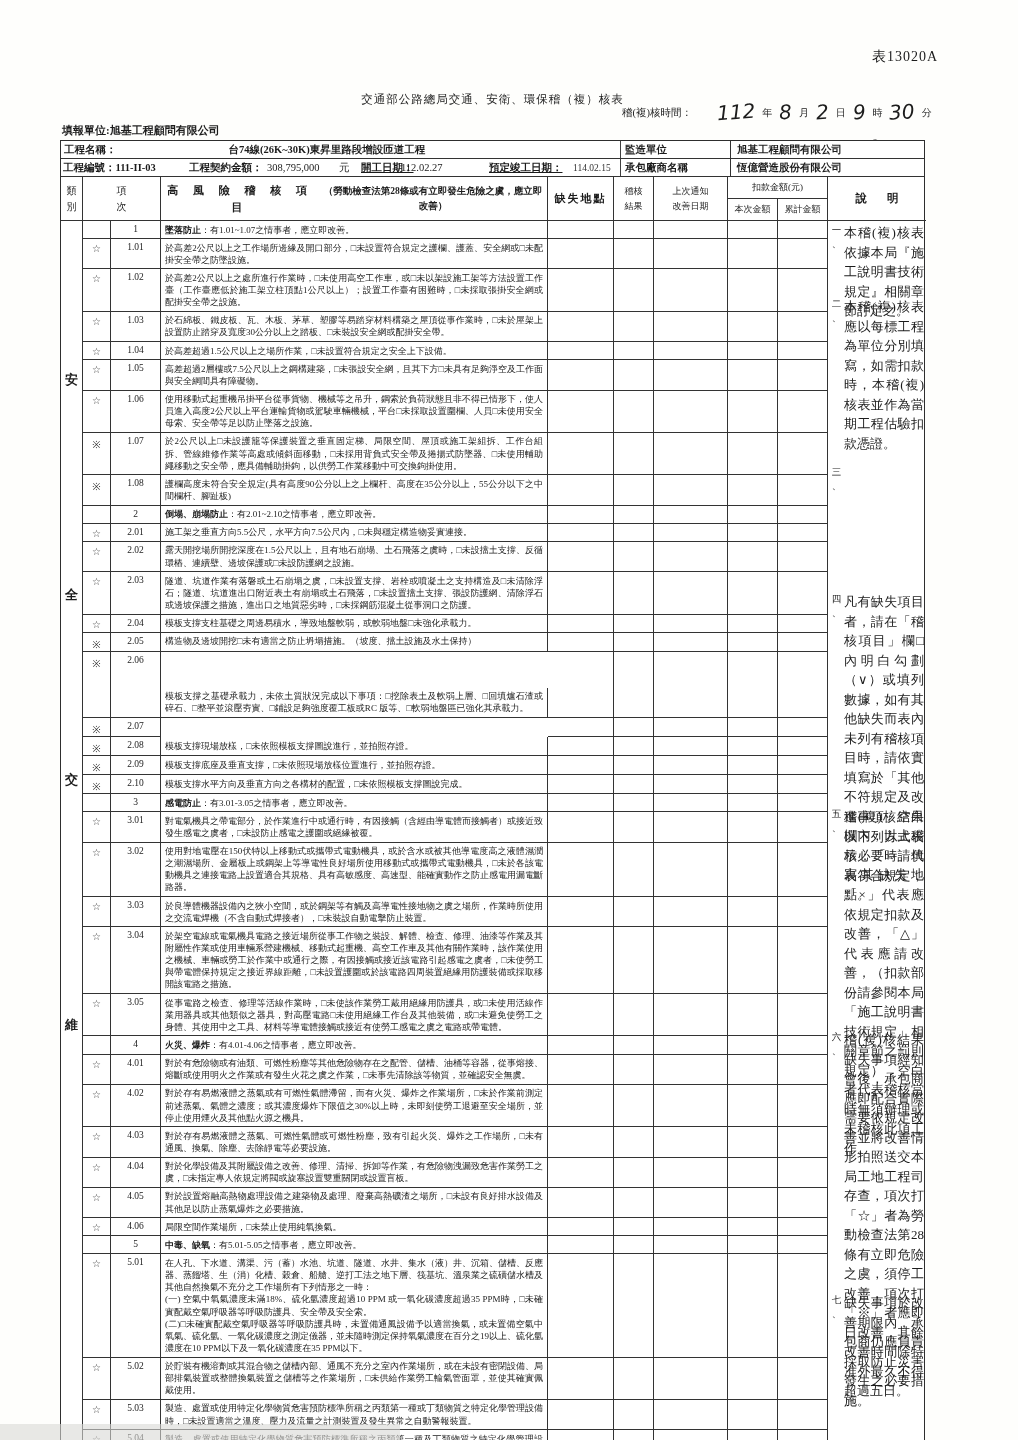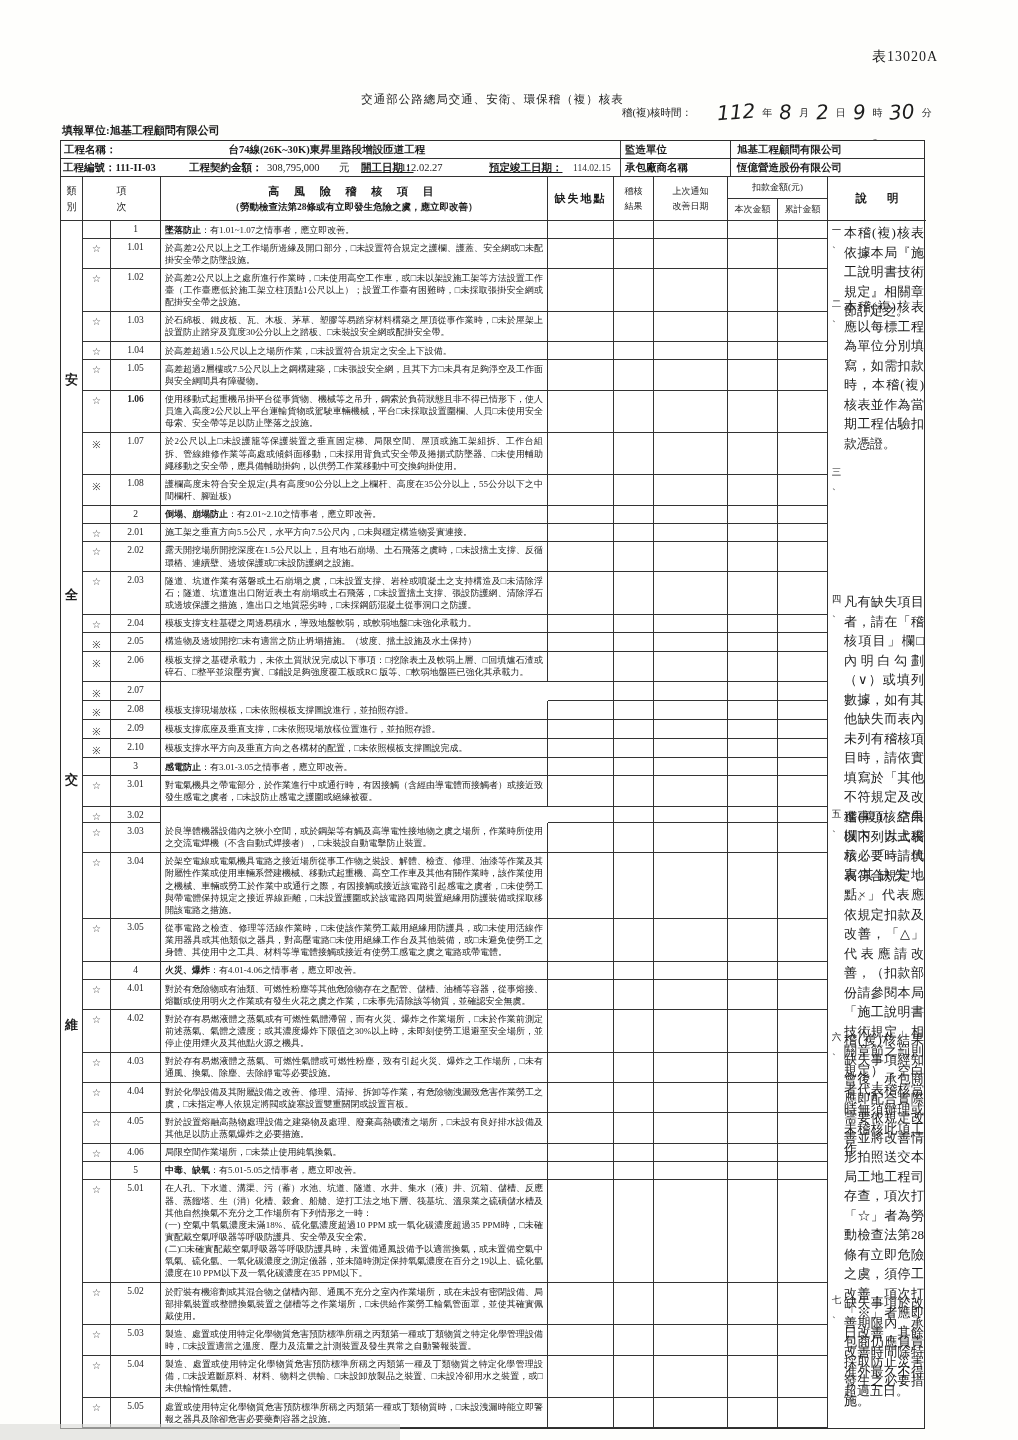--- a/index.html
+++ b/index.html
@@ -36,21 +36,21 @@
   .rb-fd{left:512px;font-size:9.5px;color:#333;}
   
   .grid{display:grid;grid-template-columns:22px 28px 50px 387px 66px 40px 74px 50px 50px 98px;
         grid-auto-rows:auto;font-size:9px;}
   .gc{border-right:1px solid #333;border-bottom:1px solid #333;box-sizing:border-box;}
   .no-r{border-right:none;}
   .h{display:flex;align-items:center;justify-content:center;text-align:center;font-size:10px;
      white-space:pre-line;line-height:1.6;grid-row:1;}
   .hc{grid-column:1;}
   .hi{grid-column:2 / span 2;}
-  .ht{grid-column:4;flex-direction:column;line-height:1.5;}
+  .ht{grid-column:4;flex-direction:row;line-height:1.5;}
   .ht-1{font-size:11px;font-weight:bold;letter-spacing:6px;}
   .ht-2{font-size:9.5px;font-weight:bold;}
   .hl{grid-column:5;font-size:11px;font-weight:bold;letter-spacing:2px;}
   .hr{grid-column:6;font-size:9px;}
   .hn{grid-column:7;font-size:9px;}
   .ha{grid-column:8 / span 2;display:flex;flex-direction:column;padding:0;grid-row:1;}
   .ha-top{flex:1;display:flex;align-items:center;justify-content:center;border-bottom:1px solid #333;font-size:9px;}
   .ha-sub{display:flex;height:21px;}
   .ha-c{width:50px;border-right:1px solid #333;display:flex;align-items:center;justify-content:center;box-sizing:border-box;font-size:9px;}
   .ha-t{flex:1;display:flex;align-items:center;justify-content:center;font-size:9px;}
@@ -197,21 +197,21 @@
         <div class="gc c-empty" style="grid-area: 6 / 9;"></div>
         <div class="gc c-star" style="grid-area: 7 / 2;">☆</div>
         <div class="gc c-num" style="grid-area: 7 / 3;">1.05</div>
         <div class="gc c-text" style="grid-area: 7 / 4;">高差超過2層樓或7.5公尺以上之鋼構建築，□未張設安全網，且其下方□未具有足夠淨空及工作面與安全網間具有障礙物。</div>
         <div class="gc c-empty" style="grid-area: 7 / 5;"></div>
         <div class="gc c-empty" style="grid-area: 7 / 6;"></div>
         <div class="gc c-empty" style="grid-area: 7 / 7;"></div>
         <div class="gc c-empty" style="grid-area: 7 / 8;"></div>
         <div class="gc c-empty" style="grid-area: 7 / 9;"></div>
         <div class="gc c-star" style="grid-area: 8 / 2;">☆</div>
-        <div class="gc c-num" style="grid-area: 8 / 3; font-weight: bold;">1.06</div>
+        <div class="gc c-num" style="grid-area: 8 / 3;">1.06</div>
         <div class="gc c-text" style="grid-area: 8 / 4;">使用移動式起重機吊掛平台從事貨物、機械等之吊升，鋼索於負荷狀態且非不得已情形下，使人員進入高度2公尺以上平台運輸貨物或駕駛車輛機械，平台□未採取設置圍欄、人員□未使用安全母索、安全帶等足以防止墜落之設施。</div>
         <div class="gc c-empty" style="grid-area: 8 / 5;"></div>
         <div class="gc c-empty" style="grid-area: 8 / 6;"></div>
         <div class="gc c-empty" style="grid-area: 8 / 7;"></div>
         <div class="gc c-empty" style="grid-area: 8 / 8;"></div>
         <div class="gc c-empty" style="grid-area: 8 / 9;"></div>
         <div class="gc c-star" style="grid-area: 9 / 2;">※</div>
         <div class="gc c-num" style="grid-area: 9 / 3;">1.07</div>
         <div class="gc c-text" style="grid-area: 9 / 4;">於2公尺以上□未設護籠等保護裝置之垂直固定梯、局限空間、屋頂或施工架組拆、工作台組拆、管線維修作業等高處或傾斜面移動，□未採用背負式安全帶及捲揚式防墜器、□未使用輔助繩移動之安全帶，應具備輔助掛鉤，以供勞工作業移動中可交換鉤掛使用。</div>
         <div class="gc c-empty" style="grid-area: 9 / 5;"></div>
@@ -270,21 +270,21 @@
         <div class="gc c-star" style="grid-area: 16 / 2;">※</div>
         <div class="gc c-num" style="grid-area: 16 / 3;">2.05</div>
         <div class="gc c-text" style="grid-area: 16 / 4;">構造物及邊坡開挖□未有適當之防止坍塌措施。（坡度、擋土設施及水土保持）</div>
         <div class="gc c-empty" style="grid-area: 16 / 5;"></div>
         <div class="gc c-empty" style="grid-area: 16 / 6;"></div>
         <div class="gc c-empty" style="grid-area: 16 / 7;"></div>
         <div class="gc c-empty" style="grid-area: 16 / 8;"></div>
         <div class="gc c-empty" style="grid-area: 16 / 9;"></div>
         <div class="gc c-star" style="grid-area: 17 / 2;">※</div>
         <div class="gc c-num" style="grid-area: 17 / 3;">2.06</div>
-        <div class="gc c-text" style="grid-area: 17 / 4;">模板支撐之基礎承載力，未依土質狀況完成以下事項：□挖除表土及軟弱上層、□回填爐石渣或碎石、□整平並滾壓夯實、□鋪設足夠強度覆工板或RC 版等、□軟弱地盤區已強化其承載力。</div>
+        <div class="gc c-text" style="grid-area: 17 / 4; margin-top: 36px;">模板支撐之基礎承載力，未依土質狀況完成以下事項：□挖除表土及軟弱上層、□回填爐石渣或碎石、□整平並滾壓夯實、□鋪設足夠強度覆工板或RC 版等、□軟弱地盤區已強化其承載力。</div>
         <div class="gc c-empty" style="grid-area: 17 / 5;"></div>
         <div class="gc c-empty" style="grid-area: 17 / 6;"></div>
         <div class="gc c-empty" style="grid-area: 17 / 7;"></div>
         <div class="gc c-empty" style="grid-area: 17 / 8;"></div>
         <div class="gc c-empty" style="grid-area: 17 / 9;"></div>
         <div class="gc c-star" style="grid-area: 18 / 2;">※</div>
         <div class="gc c-num" style="grid-area: 18 / 3;">2.07</div>
         <div class="gc c-empty" style="grid-area: 18 / 5;"></div>
         <div class="gc c-empty" style="grid-area: 18 / 6;"></div>
         <div class="gc c-empty" style="grid-area: 18 / 7;"></div>
@@ -325,20 +325,21 @@
         <div class="gc c-star" style="grid-area: 23 / 2;">☆</div>
         <div class="gc c-num" style="grid-area: 23 / 3;">3.01</div>
         <div class="gc c-text" style="grid-area: 23 / 4;">對電氣機具之帶電部分，於作業進行中或通行時，有因接觸（含經由導電體而接觸者）或接近致發生感電之虞者，□未設防止感電之護圍或絕緣被覆。</div>
         <div class="gc c-empty" style="grid-area: 23 / 5;"></div>
         <div class="gc c-empty" style="grid-area: 23 / 6;"></div>
         <div class="gc c-empty" style="grid-area: 23 / 7;"></div>
         <div class="gc c-empty" style="grid-area: 23 / 8;"></div>
         <div class="gc c-empty" style="grid-area: 23 / 9;"></div>
         <div class="gc c-star" style="grid-area: 24 / 2;">☆</div>
         <div class="gc c-num" style="grid-area: 24 / 3;">3.02</div>
+        <div class="gc c-text" style="grid-area: 24 / 4;">使用對地電壓在150伏特以上移動式或攜帶式電動機具，或於含水或被其他導電度高之液體濕潤之潮濕場所、金屬板上或鋼架上等導電性良好場所使用移動式或攜帶式電動機具，□未於各該電動機具之連接電路上設置適合其規格、具有高敏感度、高速型、能確實動作之防止感電用漏電斷路器。</div>
         <div class="gc c-empty" style="grid-area: 24 / 5;"></div>
         <div class="gc c-empty" style="grid-area: 24 / 6;"></div>
         <div class="gc c-empty" style="grid-area: 24 / 7;"></div>
         <div class="gc c-empty" style="grid-area: 24 / 8;"></div>
         <div class="gc c-empty" style="grid-area: 24 / 9;"></div>
         <div class="gc c-star" style="grid-area: 25 / 2;">☆</div>
         <div class="gc c-num" style="grid-area: 25 / 3;">3.03</div>
         <div class="gc c-text" style="grid-area: 25 / 4;">於良導體機器設備內之狹小空間，或於鋼架等有觸及高導電性接地物之虞之場所，作業時所使用之交流電焊機（不含自動式焊接者），□未裝設自動電擊防止裝置。</div>
         <div class="gc c-empty" style="grid-area: 25 / 5;"></div>
         <div class="gc c-empty" style="grid-area: 25 / 6;"></div>

